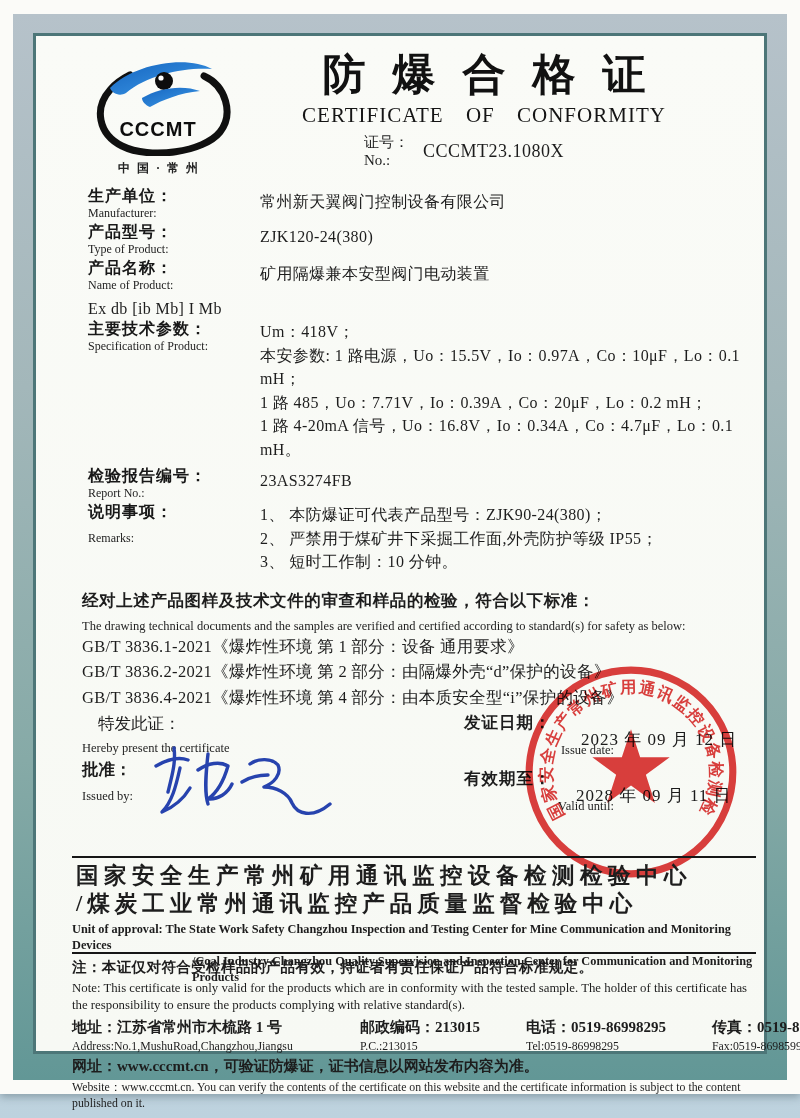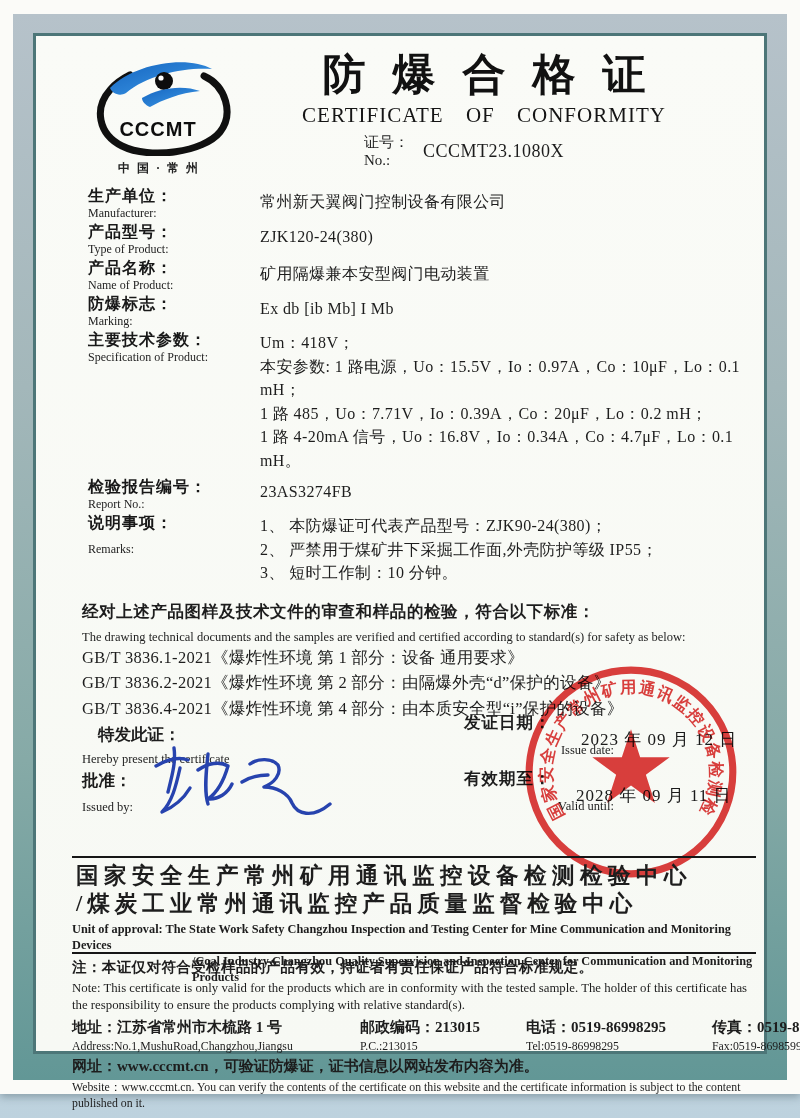--- a/index.html
+++ b/index.html
@@ -39,21 +39,21 @@
   .lab-en{font-size:12px;line-height:15px;color:#222;}
   .value{flex:1;font-size:16px;padding-top:6px;letter-spacing:.4px;}
   .value.lines{padding-top:1px;line-height:23.5px;}
   .vline{line-height:23.5px;}
   .spacer4{height:4px}
   
   .standards{margin-top:16px;margin-left:-6px;}
   .std-intro-cn{font-size:16.5px;font-weight:600;letter-spacing:.6px;}
   .std-intro-en{font-size:12.5px;margin-top:7px;}
   .std-item{font-size:16.5px;line-height:24.5px;letter-spacing:.3px;margin-top:1px;}
-  .std-issue-cn{font-size:16.5px;font-weight:700;margin-top:3px;padding-left:16px;}
+  .std-issue-cn{font-size:16.5px;font-weight:400;margin-top:3px;padding-left:16px;}
   .std-issue-en{font-size:12.5px;margin-top:6px;}
   .approve-cn{font-size:16.5px;font-weight:600;margin-top:3px;}
   .approve-en{font-size:12.5px;margin-top:8px;}
   
   .signature{position:absolute;left:110px;top:700px;}
   .datebox{position:absolute;left:428px;top:676px;width:150px;}
   .date-l-cn{font-size:16.5px;font-weight:600;letter-spacing:1px;}
   .date-l-en{font-size:12.5px;text-align:right;margin-top:9px;}
   .date-gap{height:10px;}
   .date-val{position:absolute;font-size:17px;letter-spacing:1px;white-space:nowrap;color:#1a1a1a;}
@@ -139,24 +139,20 @@
 
       <div class="row">
         <div class="labels">
           <div class="lab-cn">产品名称：</div>
           <div class="lab-en">Name of Product:</div>
         </div>
         <div class="value">矿用隔爆兼本安型阀门电动装置</div>
       </div>
 
       <div class="row">
-        <div class="labels">
-          <div class="lab-cn">防爆标志：</div>
-          <div class="lab-en">Marking:</div>
-        </div>
         <div class="value">Ex db [ib Mb] I Mb</div>
       </div>
 
       <div class="row">
         <div class="labels">
           <div class="lab-cn">主要技术参数：</div>
           <div class="lab-en">Specification of Product:</div>
         </div>
         <div class="value lines">
           <div class="vline">Um：418V；</div>

